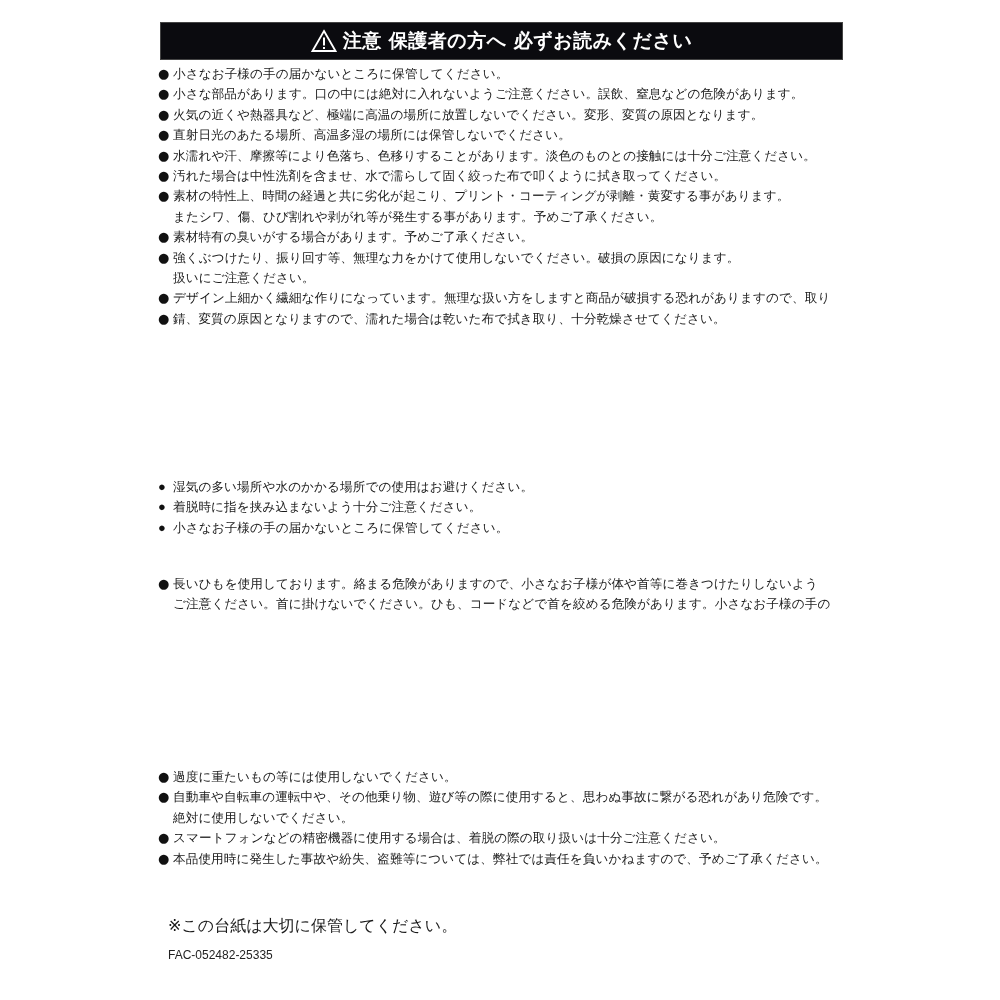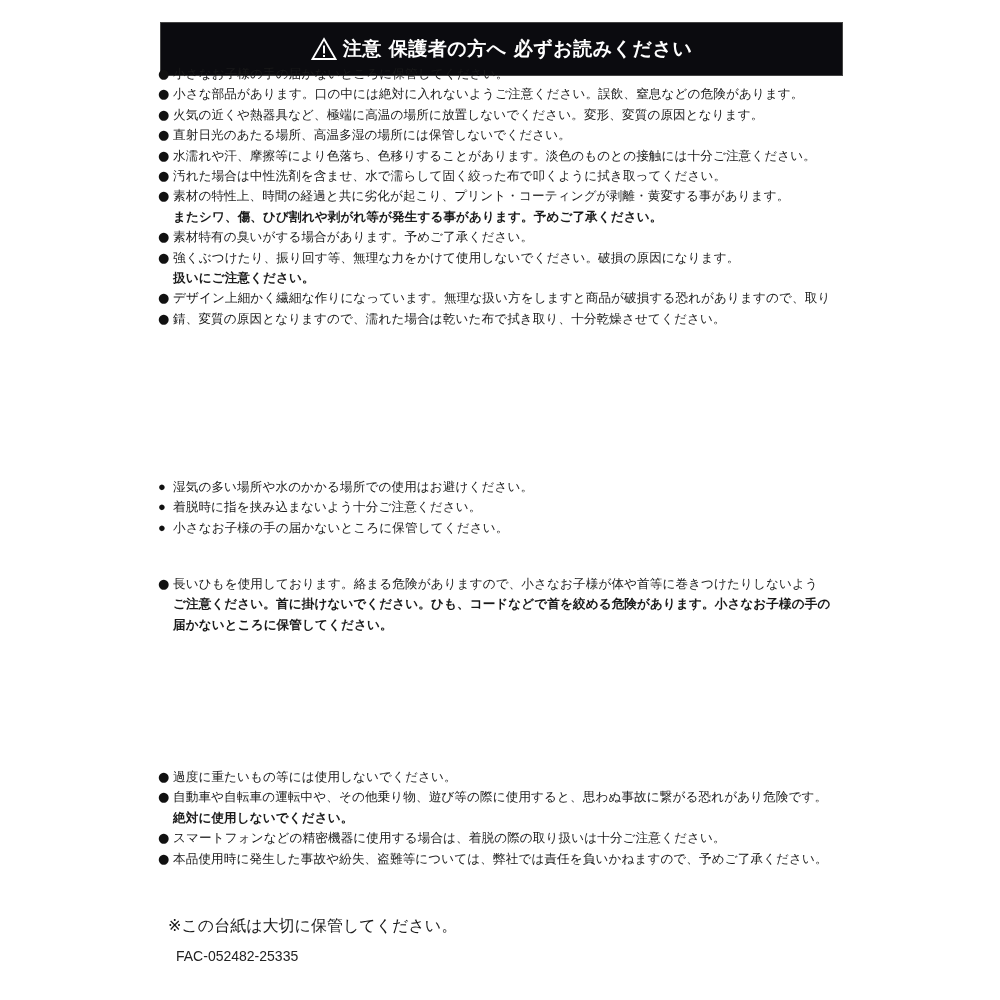--- a/index.html
+++ b/index.html
@@ -13,21 +13,21 @@
       position: relative;
       overflow: hidden;
       font-family: "DejaVu Sans", "Liberation Sans", sans-serif;
       color: #1a1a1a;
     }
     .banner {
       position: absolute;
       left: 160px;
       top: 22px;
       width: 683px;
-      height: 54px;
+      height: 38px;
       background: #0b0b0f;
       border: 1px solid #444;
       box-sizing: border-box;
       display: flex;
       align-items: center;
       justify-content: center;
       color: #ffffff;
       font-size: 19px;
       font-weight: bold;
       letter-spacing: 0.5px;
@@ -51,39 +51,38 @@
       letter-spacing: 0.1px;
     }
     .line .bullet {
       display: inline-block;
       font-size: 13px;
       width: 15px;
       color: #111;
     }
     .line.cont {
       padding-left: 15px;
-      font-weight: bold;
     }
     #s1 { top: 64px; }
     #s2 { top: 478px; font-family: Liberation Mono, monospace; }
     #s3 { top: 574px; }
     #s4 { top: 767px; }
     .footnote {
       position: absolute;
       left: 168px;
       top: 916px;
       font-size: 16px;
       white-space: nowrap;
     }
     .code {
       position: absolute;
-      left: 176px;
+      left: 168px;
       top: 948px;
       font-family: "Liberation Sans", sans-serif;
-      font-size: 14px;
+      font-size: 12px;
       white-space: nowrap;
       color: #222;
     }
   </style>
 </head>
 <body>
 
 <div class="banner">
   <span class="warn-icon">
     <svg width="26" height="24" viewBox="0 0 26 24">
@@ -111,21 +110,20 @@
     <div class="line"><span class="bullet">●</span><span>錆、変質の原因となりますので、濡れた場合は乾いた布で拭き取り、十分乾燥させてください。</span></div>
   </div>
 <div class="section" id="s2">
     <div class="line"><span class="bullet">●</span><span>湿気の多い場所や水のかかる場所での使用はお避けください。</span></div>
     <div class="line"><span class="bullet">●</span><span>着脱時に指を挟み込まないよう十分ご注意ください。</span></div>
     <div class="line"><span class="bullet">●</span><span>小さなお子様の手の届かないところに保管してください。</span></div>
   </div>
 <div class="section" id="s3">
     <div class="line"><span class="bullet">●</span><span>長いひもを使用しております。絡まる危険がありますので、小さなお子様が体や首等に巻きつけたりしないよう</span></div>
     <div class="line cont"><span>ご注意ください。首に掛けないでください。ひも、コードなどで首を絞める危険があります。小さなお子様の手の</span></div>
-    <div class="line cont"><span>届かないところに保管してください。</span></div>
   </div>
 <div class="section" id="s4">
     <div class="line"><span class="bullet">●</span><span>過度に重たいもの等には使用しないでください。</span></div>
     <div class="line"><span class="bullet">●</span><span>自動車や自転車の運転中や、その他乗り物、遊び等の際に使用すると、思わぬ事故に繋がる恐れがあり危険です。</span></div>
     <div class="line cont"><span>絶対に使用しないでください。</span></div>
     <div class="line"><span class="bullet">●</span><span>スマートフォンなどの精密機器に使用する場合は、着脱の際の取り扱いは十分ご注意ください。</span></div>
     <div class="line"><span class="bullet">●</span><span>本品使用時に発生した事故や紛失、盗難等については、弊社では責任を負いかねますので、予めご了承ください。</span></div>
   </div>
 
 <div class="footnote">※この台紙は大切に保管してください。</div>

